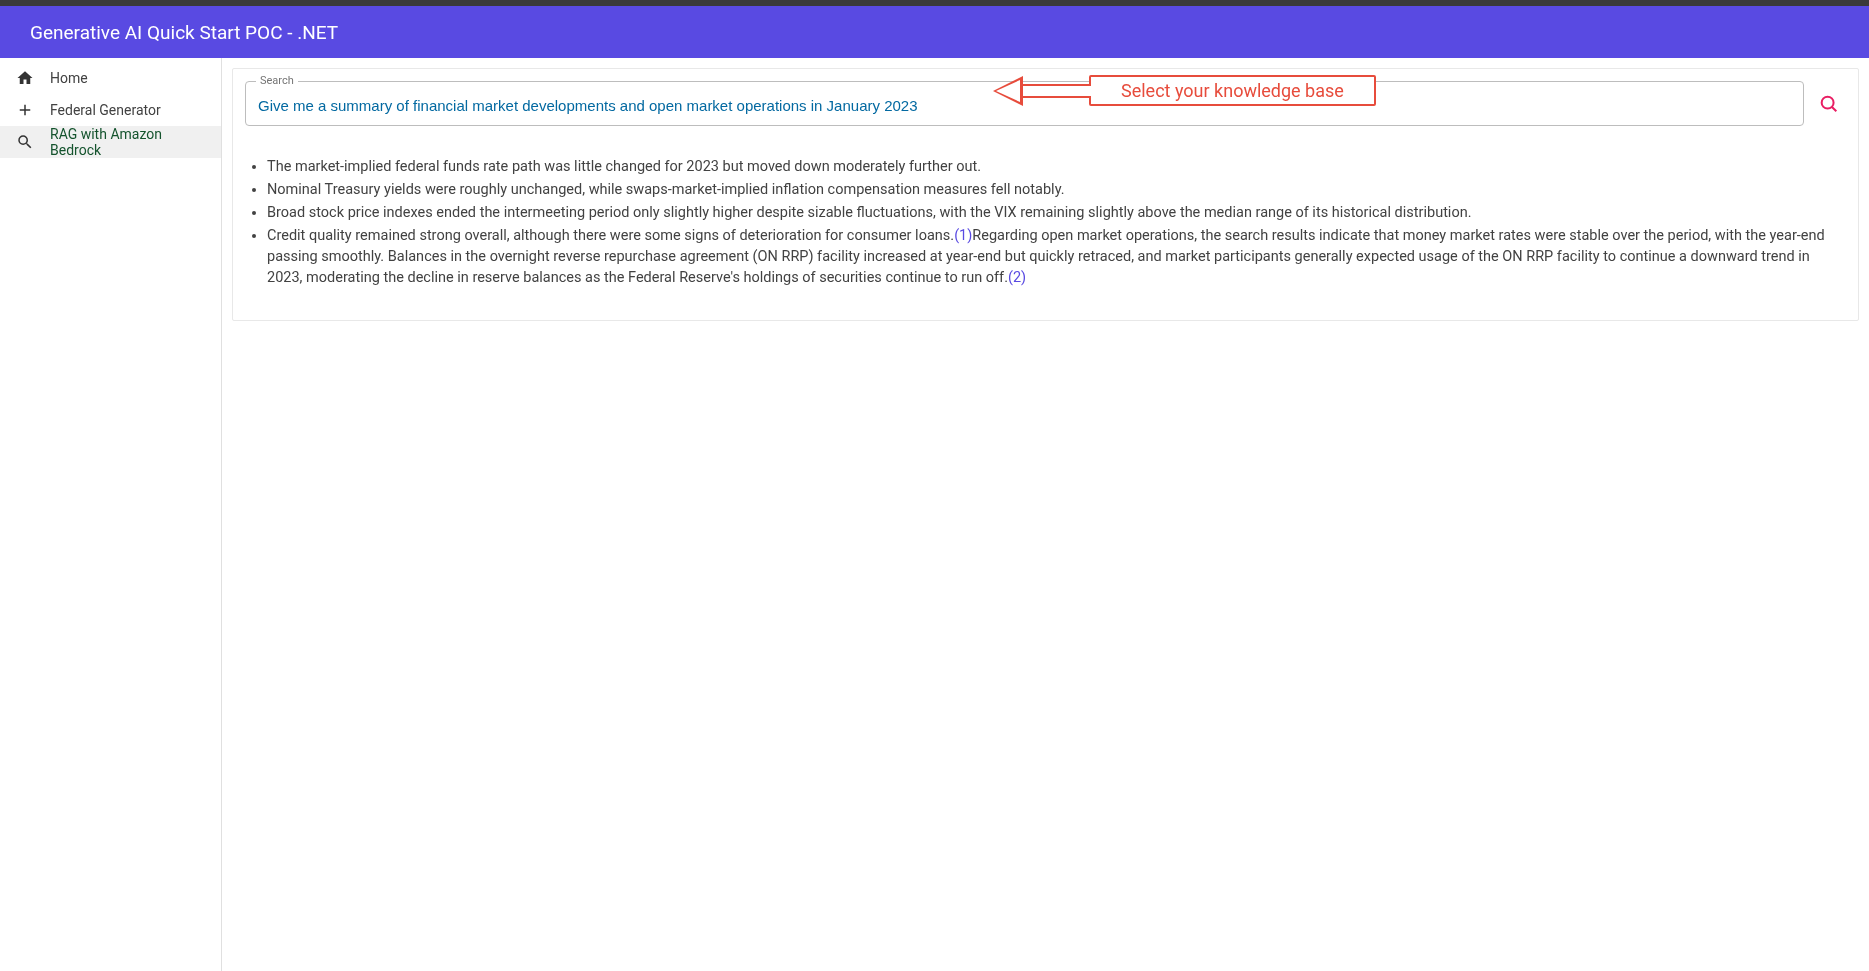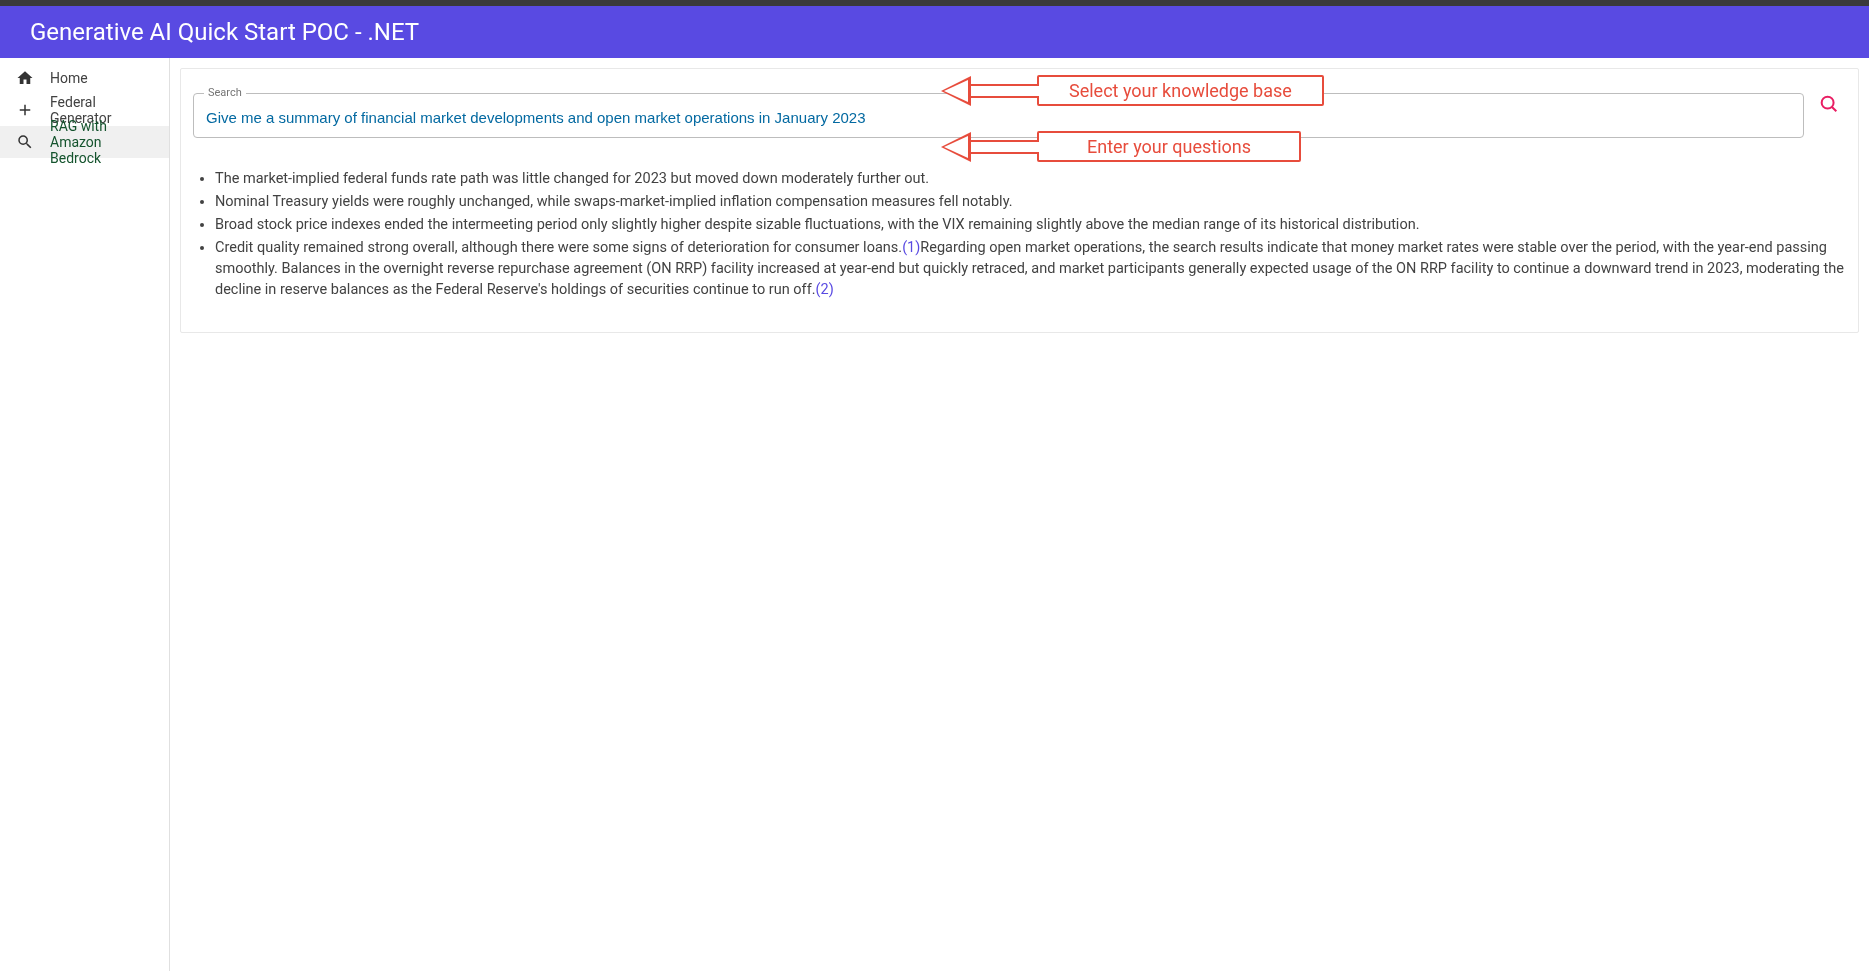--- a/index.html
+++ b/index.html
@@ -1,32 +1,32 @@
 <!DOCTYPE html>
 <html><head>
 <meta charset="utf-8">
 <style>
   * { box-sizing: border-box; margin: 0; padding: 0; }
   html, body { height: 100%; font-family: "Segoe UI", Roboto, Arial, sans-serif; background:#fff; color:#212121;}
   body { display:flex; flex-direction:column; }
   .top-strip { height:6px; background:#3a3a3a; }
-  .app-bar { background:#594ae2; color:#fff; height:52px; display:flex; align-items:center; padding:0 30px; font-size:24px; font-weight:400; }
+  .app-bar { background:#594ae2; color:#fff; height:52px; display:flex; align-items:center; padding:0 30px; font-size:19px; font-weight:400; }
   .content-wrapper { flex:1; display:flex; min-height:0; }
-  .sidebar { width:170px; border-right:1px solid #e0e0e0; padding:4px 0; }
+  .sidebar { width:222px; border-right:1px solid #e0e0e0; padding:4px 0; }
   .nav-item { display:flex; align-items:center; height:32px; padding:0 16px; font-size:14px; color:#424242; cursor:pointer; gap:16px;}
   .nav-item .icon { width:18px; height:18px; display:flex; align-items:center; justify-content:center; color:#333;}
   .nav-item.active { background:#f0f0f0; color:#14532d; }
   .nav-item.active .icon { color:#333; }
   .main { flex:1; padding:10px 10px; min-width:0;}
   .card { border:1px solid #e8e8e8; border-radius:2px; padding:12px 12px 18px 12px; position:relative; }
   .field-label-small { font-size:11px; color:#757575; margin-left:0px; }
   .select-row { display:flex; align-items:center; justify-content:space-between; border-bottom:1px solid #ccc; padding-bottom:2px; }
   .select-value { font-size:15px; color:#424242; padding-top:2px; }
   .drop-arrow { font-size:10px; color:#616161; padding-right:4px;}
-  .search-wrapper { display:flex; align-items:flex-start; gap:8px; margin-top:12px; }
+  .search-wrapper { display:flex; align-items:center; gap:8px; }
   .search-box { flex:1; position:relative; border:1px solid #bdbdbd; border-radius:4px; padding:14px 12px 10px 12px; }
   .search-box .floating-label { position:absolute; top:-8px; left:10px; background:#fff; padding:0 4px; font-size:11px; color:#757575; }
   .search-input { width:100%; border:none; outline:none; font-size:15px; color:#0369a1; background:transparent;}
   .search-btn { width:34px; display:flex; align-items:center; justify-content:center; cursor:pointer; color:#e91e63; }
   .results { padding:18px 0 12px 0; font-size:14.5px; color:#424242; line-height:1.45;}
   .results ul { margin:12px 0 0 22px; }
   .results li { margin:0 0 2px 0; }
   .citation { color:#594ae2; cursor:pointer; }
   
   .callout { position:absolute; display:flex; align-items:center; pointer-events:none;text-align:center;}
@@ -92,27 +92,20 @@
         </div>
       </div>
 
       <div class="callout" style="top:6px; left:760px;">
         <div class="arrowhead">
             <div class="arrowhead-inner"></div>
           </div>
         <div class="shaft"></div>
         <div class="box">Select your  knowledge base</div>
       </div>
-      <div class="callout" style="top:62px; left:760px;">
-        <div class="arrowhead">
-            <div class="arrowhead-inner"></div>
-          </div>
-        <div class="shaft"></div>
-        <div class="box" style="padding:3px 48px;">Enter your questions</div>
-      </div>
 
       <div class="results">
         <ul>
           <li>The market-implied federal funds rate path was little changed for 2023 but moved down moderately further out.</li>
           <li>Nominal Treasury yields were roughly unchanged, while swaps-market-implied inflation compensation measures fell notably.</li>
           <li>Broad stock price indexes ended the intermeeting period only slightly higher despite sizable fluctuations, with the VIX remaining slightly above the median range of its historical distribution.</li>
           <li>
             <span>Credit quality remained strong overall, although there were some signs of deterioration for consumer loans.</span><span class="citation">(1)</span><span>Regarding open market operations, the search results indicate that money market rates were stable over the period, with the year-end passing smoothly. Balances in the overnight reverse repurchase agreement (ON RRP) facility increased at year-end but quickly retraced, and market participants generally expected usage of the ON RRP facility to continue a downward trend in 2023, moderating the decline in reserve balances as the Federal Reserve's holdings of securities continue to run off.</span><span class="citation">(2)</span>
           </li>
         </ul>

